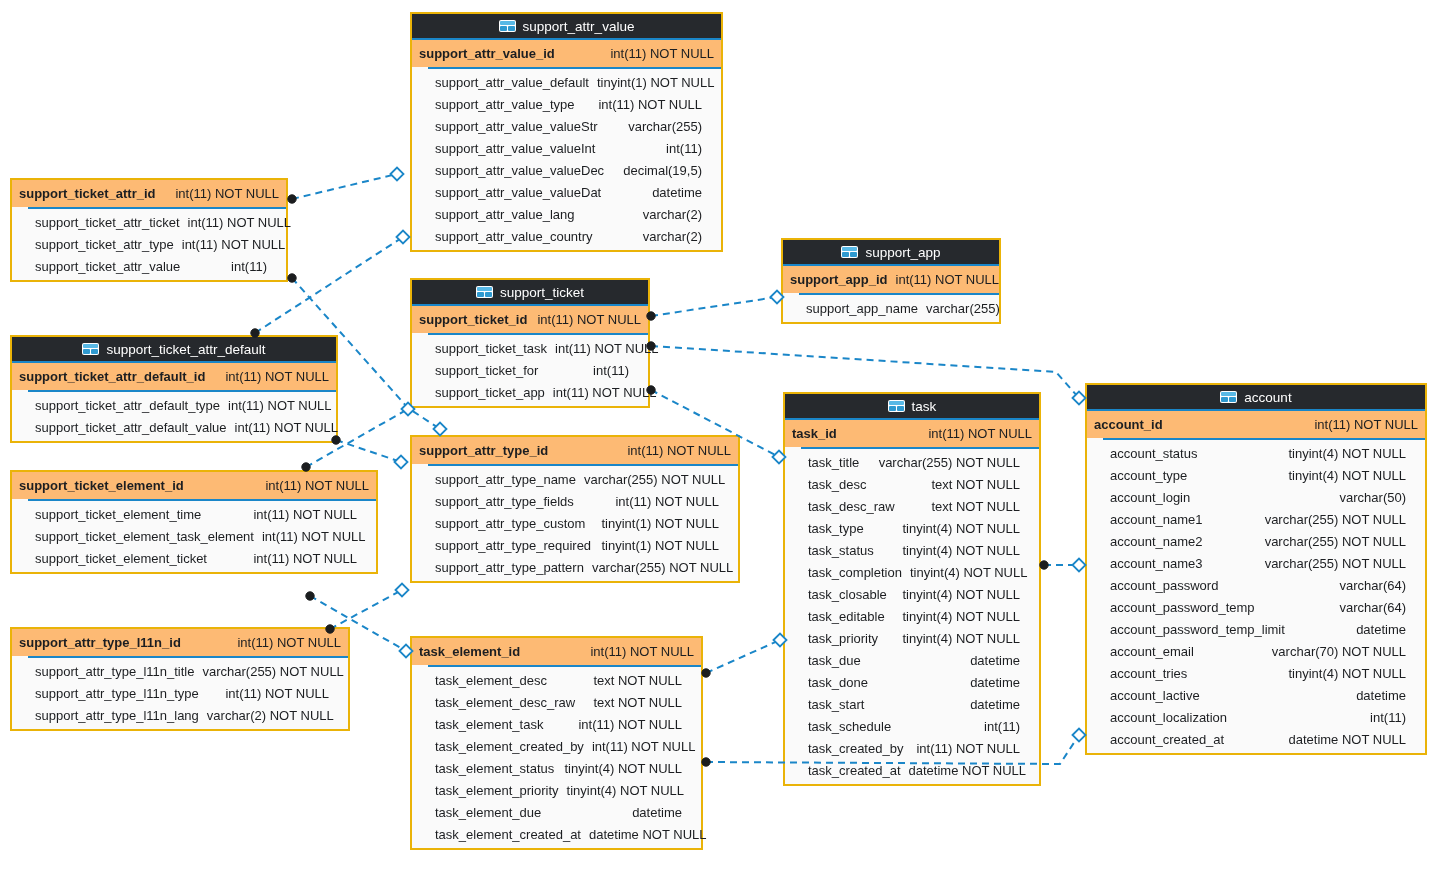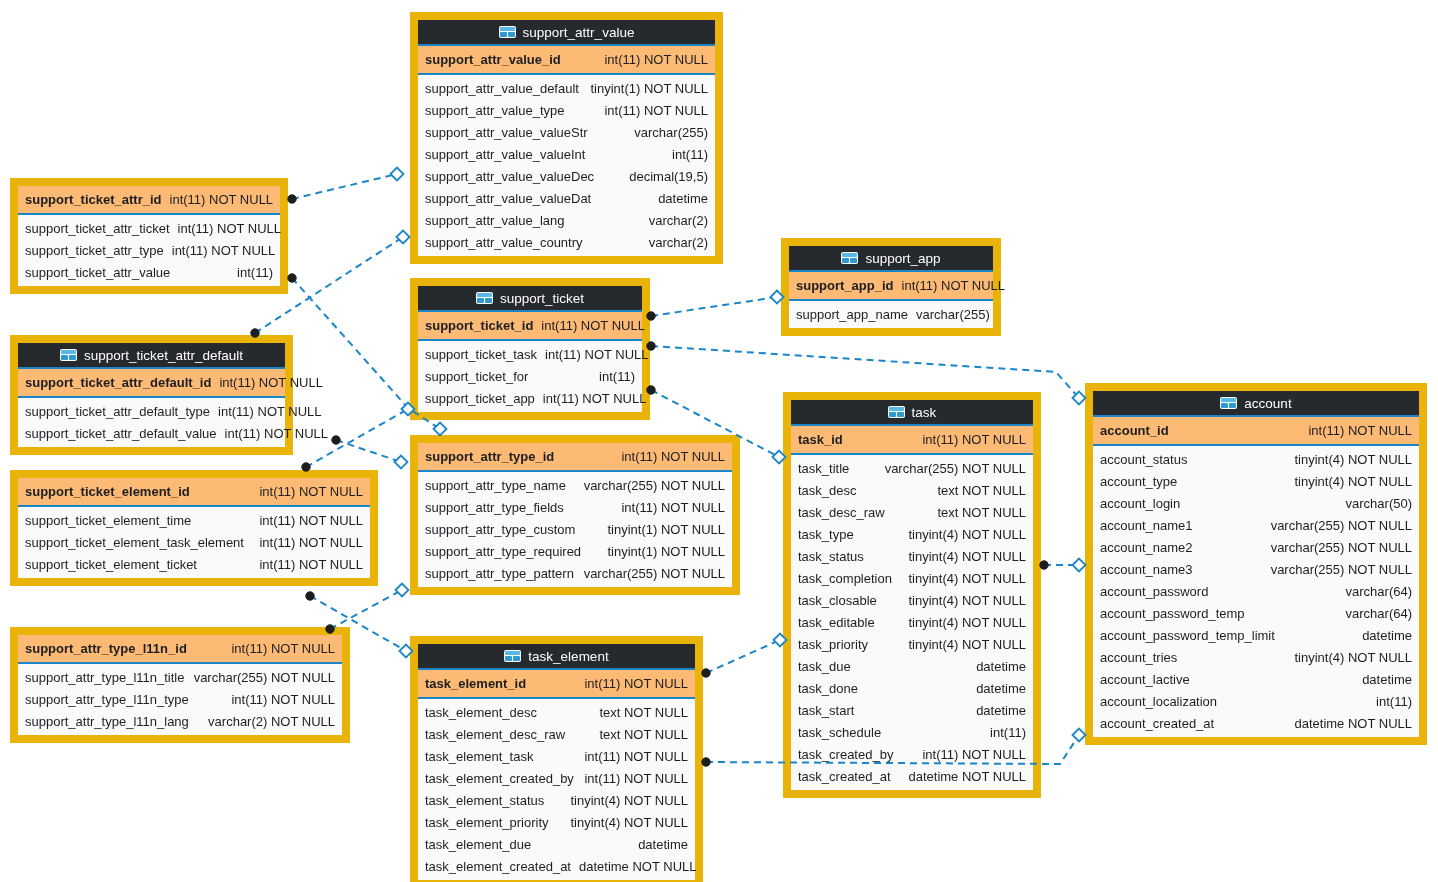--- a/index.html
+++ b/index.html
@@ -7,21 +7,21 @@
   body { font-family: "Liberation Sans", sans-serif; }
   #canvas {
     position: relative;
     width: 1438px;
     height: 882px;
     background: #ffffff;
     overflow: hidden;
   }
   .er-table {
     position: absolute;
-    border: 8px solid #eab308;
+    border: 2px solid #eab308;
     background: #fafafa;
     z-index: 1;
   }
   .thead {
     height: 26px;
     background: #26292d;
     color: #ffffff;
     display: flex;
     align-items: center;
     justify-content: center;
@@ -54,21 +54,22 @@
     white-space: nowrap;
     height: 22px;
     background: transparent;
   }
   .pk-block { background: #fdba74; }
   .pk-block .trow { height: 27px; }
   .pk-block .fname { font-weight: 700; }
   .fields-block {
     border-top: 2px solid #1a86c8;
     background: #fafafa;
-    padding: 2px 0 3px 0;
+    padding: 2px 12px 3px 0;
+    margin-left: 16px;
   }
   .fname { text-align: left; }
   .ftype { text-align: right; color: #1c1e21; }
   #wires {
     position: absolute;
     left: 0; top: 0;
     z-index: 5;
     pointer-events: none;
   }
   #wires .rel-line {
@@ -150,21 +151,21 @@
         <div class="trow">
           <span class="fname">support_ticket_attr_type</span>
           <span class="ftype">int(11) NOT NULL</span>
         </div>
         <div class="trow">
           <span class="fname">support_ticket_attr_value</span>
           <span class="ftype">int(11)</span>
         </div>
       </div>
     </div>
-    <div class="er-table" style="left: 10px; top: 335px; width: 283px;">
+    <div class="er-table" style="left: 10px; top: 335px; width: 328px;">
       <div class="thead">
         <span class="tbl-icon">
           <i class="top"></i>
           <i></i>
           <i></i>
         </span>
         <span class="tname">support_ticket_attr_default</span>
       </div>
       <div class="pk-block">
         <div class="trow">
@@ -281,28 +282,20 @@
           <span class="fname">support_attr_type_required</span>
           <span class="ftype">tinyint(1) NOT NULL</span>
         </div>
         <div class="trow">
           <span class="fname">support_attr_type_pattern</span>
           <span class="ftype">varchar(255) NOT NULL</span>
         </div>
       </div>
     </div>
     <div class="er-table" style="left: 410px; top: 636px; width: 293px;">
-      <div class="thead">
-        <span class="tbl-icon">
-          <i class="top"></i>
-          <i></i>
-          <i></i>
-        </span>
-        <span class="tname">task_element</span>
-      </div>
       <div class="pk-block">
         <div class="trow">
           <span class="fname">task_element_id</span>
           <span class="ftype">int(11) NOT NULL</span>
         </div>
       </div>
       <div class="fields-block">
         <div class="trow">
           <span class="fname">task_element_desc</span>
           <span class="ftype">text NOT NULL</span>
@@ -481,20 +474,24 @@
           <span class="fname">account_password</span>
           <span class="ftype">varchar(64)</span>
         </div>
         <div class="trow">
           <span class="fname">account_password_temp</span>
           <span class="ftype">varchar(64)</span>
         </div>
         <div class="trow">
           <span class="fname">account_password_temp_limit</span>
           <span class="ftype">datetime</span>
+        </div>
+        <div class="trow">
+          <span class="fname">account_email</span>
+          <span class="ftype">varchar(70) NOT NULL</span>
         </div>
         <div class="trow">
           <span class="fname">account_tries</span>
           <span class="ftype">tinyint(4) NOT NULL</span>
         </div>
         <div class="trow">
           <span class="fname">account_lactive</span>
           <span class="ftype">datetime</span>
         </div>
         <div class="trow">

